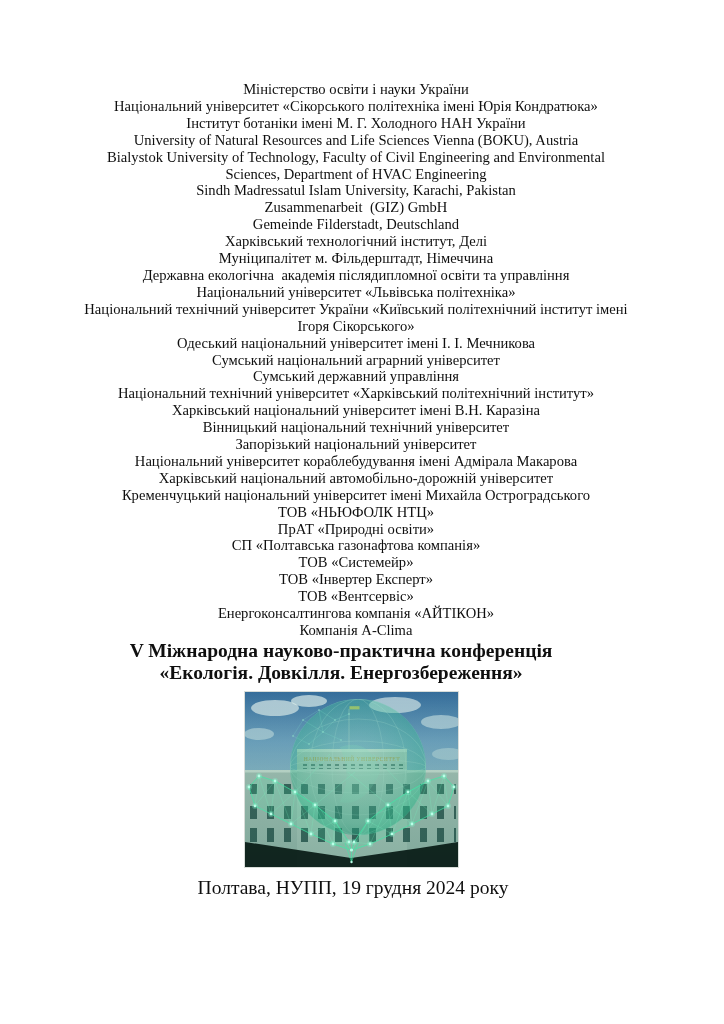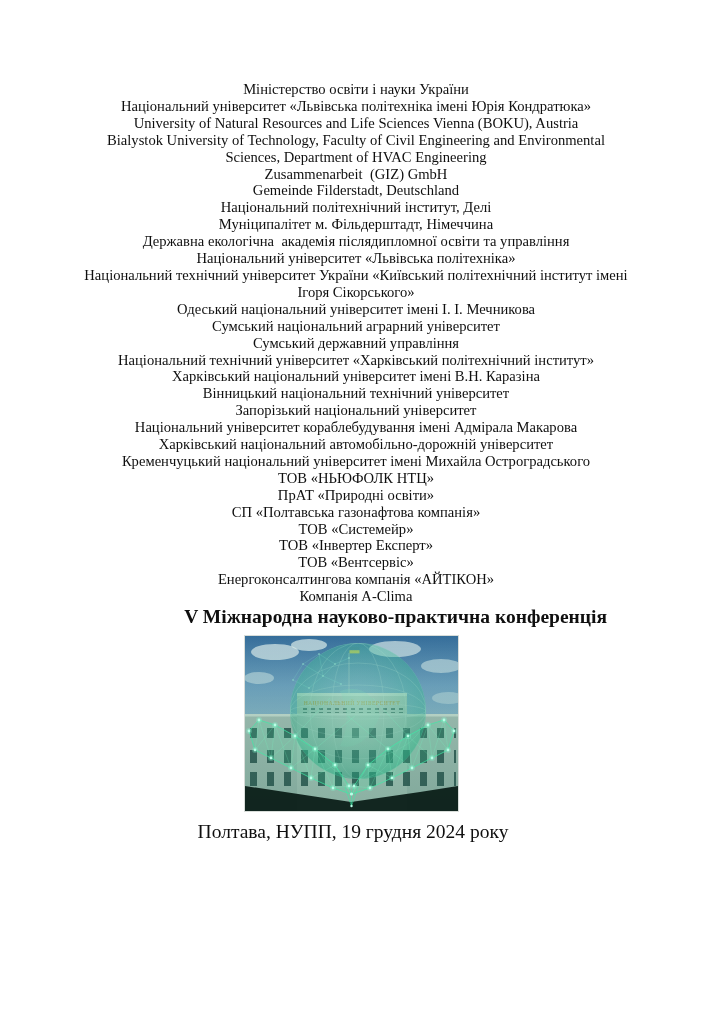--- a/index.html
+++ b/index.html
@@ -18,21 +18,20 @@
     font-size: 14.6px;
     line-height: 16.9px;
     white-space: pre;
   }
   .title {
     font-weight: bold;
     font-size: 19.5px;
     line-height: 22.4px;
     padding-right: 30px;
     margin-top: 1px;
-    text-align: right;
   }
   .image-wrap {
     width: 213px; height: 175px;
     margin: 7px auto 0;
     transform: translateX(-5px);
     outline: 1px solid #d8ddd9;
   }
   .image-wrap svg { display: block; }
   .footer {
     font-weight: normal;
@@ -42,27 +41,29 @@
     padding-right: 6px;
   }
 </style>
 </head>
 <body>
 
 <div class="page">
 
   <div class="orgs">
       <div class="org-line">Міністерство освіти і науки України</div>
-      <div class="org-line">Національний університет «Львівська політехніка імені Юрія Кондратюка»</div>
+      <div class="org-line">Національний університет «Сікорського політехніка імені Юрія Кондратюка»</div>
+      <div class="org-line">Інститут ботаніки імені М. Г. Холодного НАН України</div>
       <div class="org-line">University of Natural Resources and Life Sciences Vienna (BOKU), Austria</div>
       <div class="org-line">Bialystok University of Technology, Faculty of Civil Engineering and Environmental</div>
       <div class="org-line">Sciences, Department of HVAC Engineering</div>
+      <div class="org-line">Sindh Madressatul Islam University, Karachi, Pakistan</div>
       <div class="org-line">Zusammenarbeit  (GIZ) GmbH</div>
       <div class="org-line">Gemeinde Filderstadt, Deutschland</div>
-      <div class="org-line">Національний політехнічний інститут, Делі</div>
+      <div class="org-line">Харківський технологічний інститут, Делі</div>
       <div class="org-line">Муніципалітет м. Фільдерштадт, Німеччина</div>
       <div class="org-line">Державна екологічна  академія післядипломної освіти та управління</div>
       <div class="org-line">Національний університет «Львівська політехніка»</div>
       <div class="org-line">Національний технічний університет України «Київський політехнічний інститут імені</div>
       <div class="org-line">Ігоря Сікорського»</div>
       <div class="org-line">Одеський національний університет імені І. І. Мечникова</div>
       <div class="org-line">Сумський національний аграрний університет</div>
       <div class="org-line">Сумський державний управління</div>
       <div class="org-line">Національний технічний університет «Харківський політехнічний інститут»</div>
       <div class="org-line">Харківський національний університет імені В.Н. Каразіна</div>
@@ -76,20 +77,21 @@
       <div class="org-line">СП «Полтавська газонафтова компанія»</div>
       <div class="org-line">ТОВ «Системейр»</div>
       <div class="org-line">ТОВ «Інвертер Експерт»</div>
       <div class="org-line">ТОВ «Вентсервіс»</div>
       <div class="org-line">Енергоконсалтингова компанія «АЙТІКОН»</div>
       <div class="org-line">Компанія A-Clima</div>
     </div>
 
   <div class="title">
     <div>V Міжнародна науково-практична конференція</div>
+    <div>«Екологія. Довкілля. Енергозбереження»</div>
   </div>
 
   <div class="image-wrap">
     <svg width="213" height="175" viewBox="0 0 213 175" xmlns="http://www.w3.org/2000/svg">
       <defs>
         <linearGradient id="sky" x1="0" y1="0" x2="0" y2="1">
           <stop offset="0" stop-color="#3a6aa0"></stop>
           <stop offset="0.5" stop-color="#7ba3c9"></stop>
           <stop offset="1" stop-color="#a9c4d6"></stop>
         </linearGradient>

